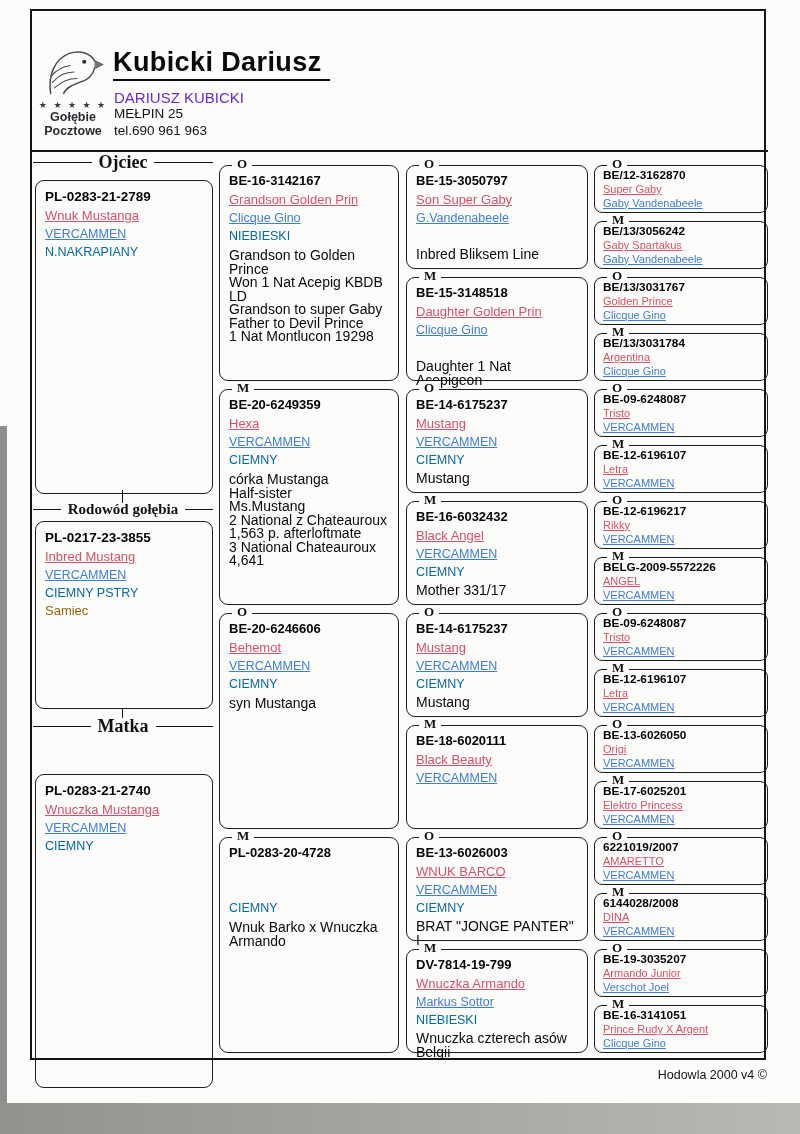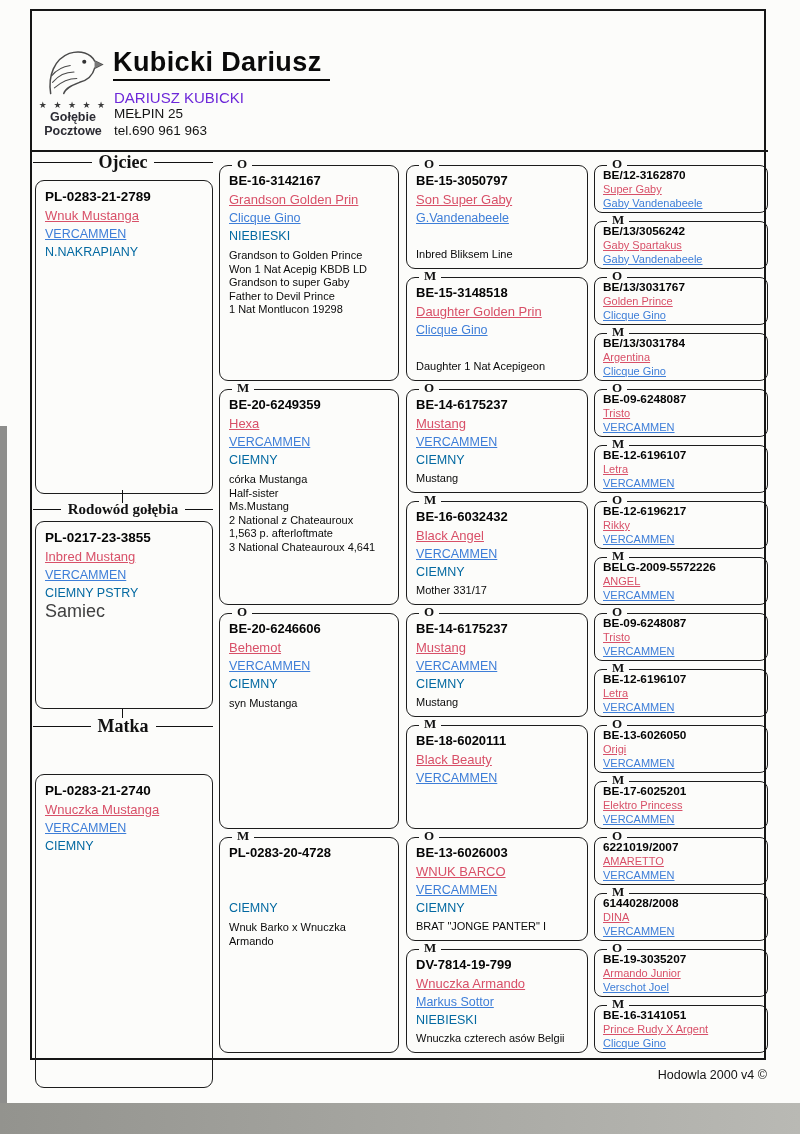--- a/index.html
+++ b/index.html
@@ -32,38 +32,38 @@
   .pbox{position:relative;border:1.8px solid #1c1c1c;border-radius:9px;padding:5px 8px 3px 9px;box-sizing:border-box;}
   .g2{height:216px;}
   .g3{height:104px;}
   .g4{height:48px;padding:2px 6px 2px 8px;border-radius:8px;}
   .sex{position:absolute;top:-9px;left:12px;background:#fcfcfa;padding:0 5px;font-family:"Liberation Serif",serif;font-size:13px;font-weight:bold;color:#111;line-height:14px;}
 
   .ring{font-size:13px;font-weight:bold;color:#050505;line-height:19px;white-space:nowrap;}
   .pname{font-size:13px;color:#d85068;text-decoration:underline;line-height:19px;min-height:19px;white-space:nowrap;}
   .fancier{font-size:12.5px;color:#3e7ed8;text-decoration:underline;line-height:18px;min-height:18px;white-space:nowrap;}
   .pcolor{font-size:12.5px;color:#0369a1;line-height:18px;min-height:18px;white-space:nowrap;}
-  .notes{font-size:11px;color:#0a0a0a;line-height:13.5px;white-space:pre-line;margin-top:4px;}
+  .notes{font-size:14px;color:#0a0a0a;line-height:13.5px;white-space:pre-line;margin-top:4px;}
   .g3 .notes{margin-top:3px;}
   .g4 .ring{font-size:11.8px;line-height:15px;}
   .g4 .pname{font-size:11px;line-height:13.5px;min-height:13.5px;}
   .g4 .fancier{font-size:11px;line-height:13.5px;min-height:13.5px;}
 
   
   .glabel{position:absolute;left:33px;width:180px;display:flex;align-items:center;gap:7px;font-family:"Liberation Serif",serif;font-weight:bold;color:#111;}
   .glabel::before,.glabel::after{content:"";flex:1;border-top:1.8px solid #111;}
   #label-father{top:152px;font-size:18px;}
   #label-subject{top:501px;font-size:15px;}
   #label-mother{top:716px;font-size:18px;}
   .cbox{position:absolute;left:35px;width:178px;border:1.8px solid #1c1c1c;border-radius:9px;padding:6px 9px;box-sizing:border-box;}
   #box-father{top:180px;height:314px;}
   #box-subject{top:521px;height:188px;}
   #box-mother{top:738px;height:314px;margin-top:36px;}
   .cbox .ring{font-size:13.5px;}
-  .sexword{font-size:18px;color:#404040;line-height:18px;}
+  .sexword{font-size:13px;color:#a16207;line-height:18px;}
   .vline{position:absolute;left:122px;width:0;border-left:1.8px solid #111;}
   #vl1{top:490px;height:13px;}
   #vl2{top:709px;height:9px;}
 
   .footer{position:absolute;right:33px;top:1068px;font-size:12.5px;color:#141414;}
 </style>
 </head>
 <body>
 
 <div class="page">

